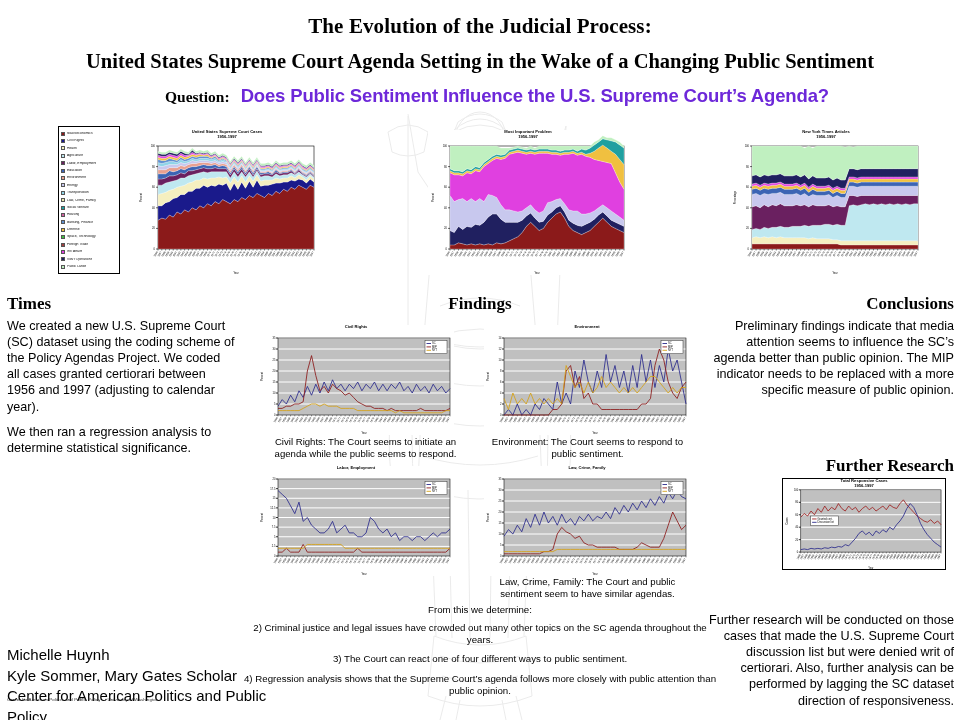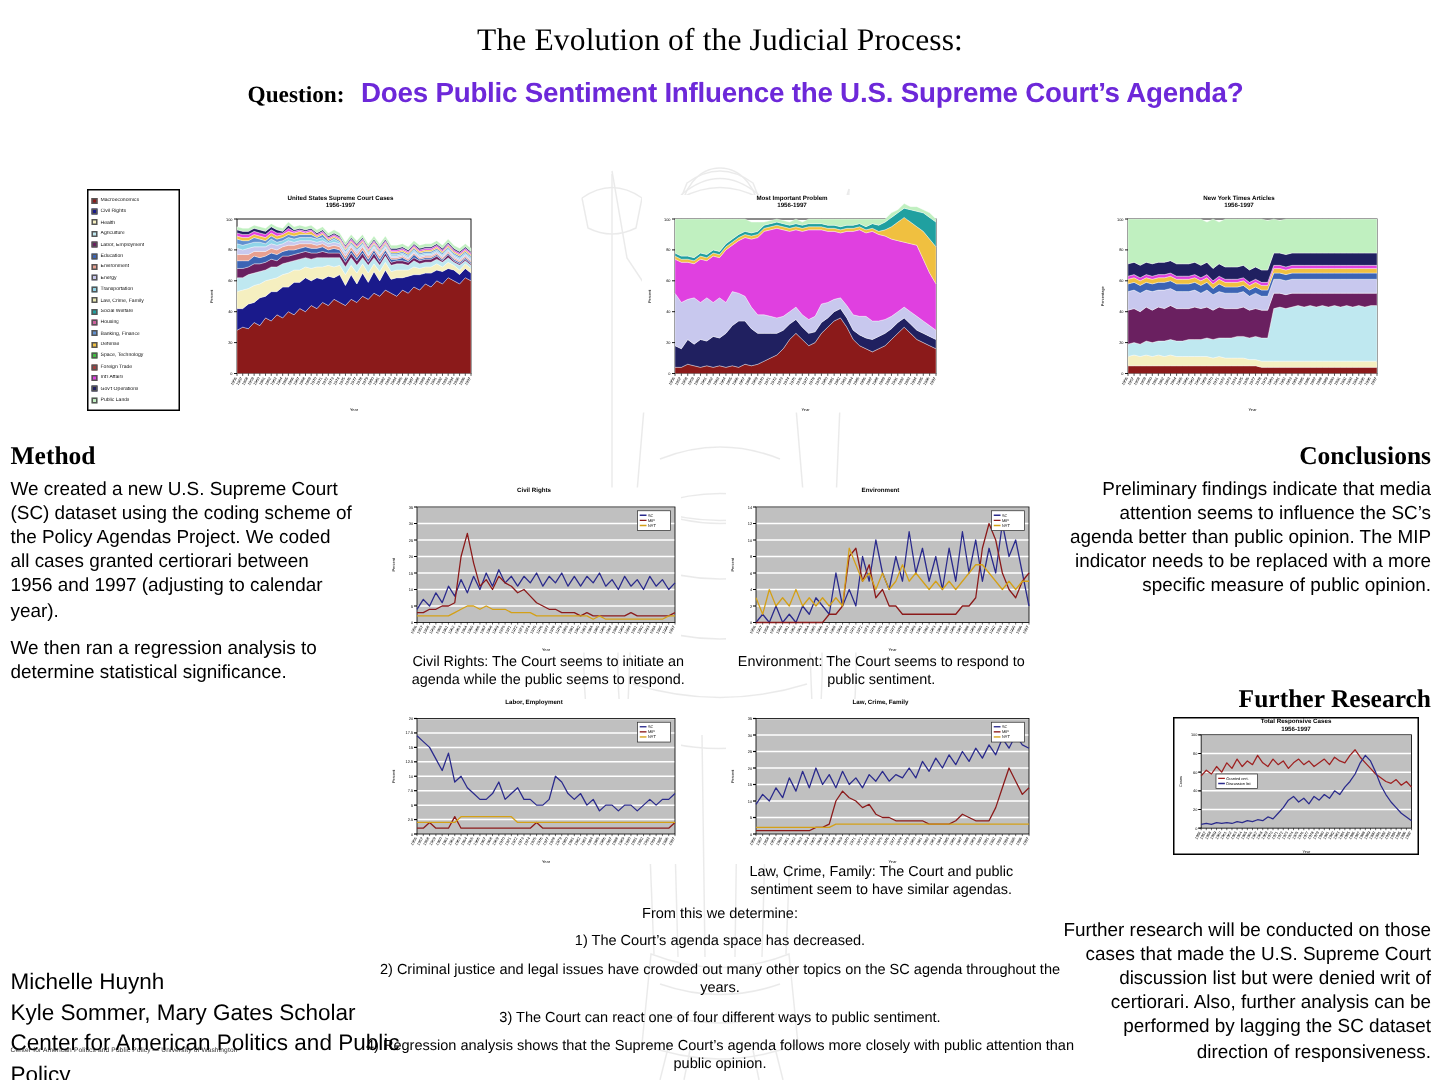--- a/index.html
+++ b/index.html
@@ -13,21 +13,21 @@
   
   #watermark {
     position:absolute; left:330px; top:96px; width:300px; height:624px;
     opacity:0.17; pointer-events:none; z-index:0;
   }
   #watermark svg { width:100%; height:100%; display:block; }
 
   
   #header { position:absolute; left:0; top:0; width:960px; z-index:3; text-align:center; }
   #title-line1 {
-    font-family:"Liberation Serif", serif; font-weight:normal; font-size:21px;
+    font-family:"Liberation Serif", serif; font-weight:bold; font-size:21px;
     color:#000; letter-spacing:.1px; margin-top:14px;
   }
   #title-line2 {
     font-family:"Liberation Serif", serif; font-weight:bold; font-size:20.5px;
     color:#000; margin-top:11px; white-space:nowrap;
   }
   #question-row {
     margin-top:12px; display:flex; align-items:baseline;
     justify-content:center; gap:11px; padding-left:34px;
   }
@@ -167,20 +167,21 @@
         <path d="M116 600 l-6 24 M186 600 l6 24"></path>
         <path d="M130 604 l-4 20 M172 604 l4 20"></path>
         <path d="M70 270 q-18 60 -6 130 M90 276 q-14 58 -4 124"></path>
         <path d="M230 272 q18 60 6 130 M210 278 q14 58 4 124"></path>
       </g>
     </svg>
   </div>
 
   <div id="header">
     <div id="title-line1">The Evolution of the Judicial Process:</div>
+    <div id="title-line2">United States Supreme Court Agenda Setting in the Wake of a Changing Public Sentiment</div>
     <div id="question-row">
       <span id="question-label">Question:</span>
       <span id="question-text">Does Public Sentiment Influence the U.S. Supreme Court’s Agenda?</span>
     </div>
   </div>
 
   <div id="legend-sc">
       <div class="li">
         <span class="sw" style="background: rgb(139, 26, 26);"></span>
         <span class="lb">Macroeconomics</span>
@@ -607,21 +608,22 @@
         <line x1="179.90243902439025" y1="119" x2="179.90243902439025" y2="120.6" stroke="#000" stroke-width="0.45"></line>
         <text x="179.90243902439025" y="122" class="tickl" transform="rotate(-60 179.90243902439025 122)" text-anchor="end">1995</text>
         <line x1="183.9512195121951" y1="119" x2="183.9512195121951" y2="120.6" stroke="#000" stroke-width="0.45"></line>
         <text x="183.9512195121951" y="122" class="tickl" transform="rotate(-60 183.9512195121951 122)" text-anchor="end">1996</text>
         <line x1="188" y1="119" x2="188" y2="120.6" stroke="#000" stroke-width="0.45"></line>
         <text x="188" y="122" class="tickl" transform="rotate(-60 188 122)" text-anchor="end">1997</text>
         <text x="105" y="144" text-anchor="middle" class="axlab">Year</text>
       </svg>
   </div>
 
-  <div class="sec-h" id="method-h">Method</div>
+  <div class="sec-h" id="method-h">Times</div>
+  <div class="sec-h" id="findings-h">Findings</div>
   <div class="sec-h" id="conclusions-h">Conclusions</div>
   <div class="sec-h" id="further-h">Further Research</div>
 
   <div id="method-col" class="bodytxt">
     <p>We created a new U.S. Supreme Court (SC) dataset using the coding scheme of the Policy Agendas Project.  We coded all cases granted certiorari between 1956 and 1997 (adjusting to calendar year).</p>
     <p>We then ran a regression analysis to determine statistical significance.</p>
   </div>
 
   <div id="authors">
     <div>Michelle Huynh</div>
@@ -1273,19 +1275,18 @@
         <text x="184" y="26.2" class="tickl">NYT</text>
       </svg>
   </div>
 
   <div class="caption" id="cap-civil">Civil Rights: The Court seems to initiate an agenda while the public seems to respond.</div>
   <div class="caption" id="cap-env">Environment: The Court seems to respond to public sentiment.</div>
   <div class="caption" id="cap-law">Law, Crime, Family: The Court and public sentiment seem to have similar agendas.</div>
 
   <div id="determine">
     <div class="lead">From this we determine:</div>
-  <div class="item">1) The Court’s agenda space has decreased.</div>
       <div class="item">2)  Criminal justice and legal issues have crowded out many other topics on the SC agenda throughout the years.</div>
       <div class="item">3)  The Court can react one of four different ways to public sentiment.</div>
       <div class="item">4) Regression analysis shows that the Supreme Court’s agenda follows more closely with public attention than public opinion.</div>
     </div>
 
 </div>
 
 </body></html>

